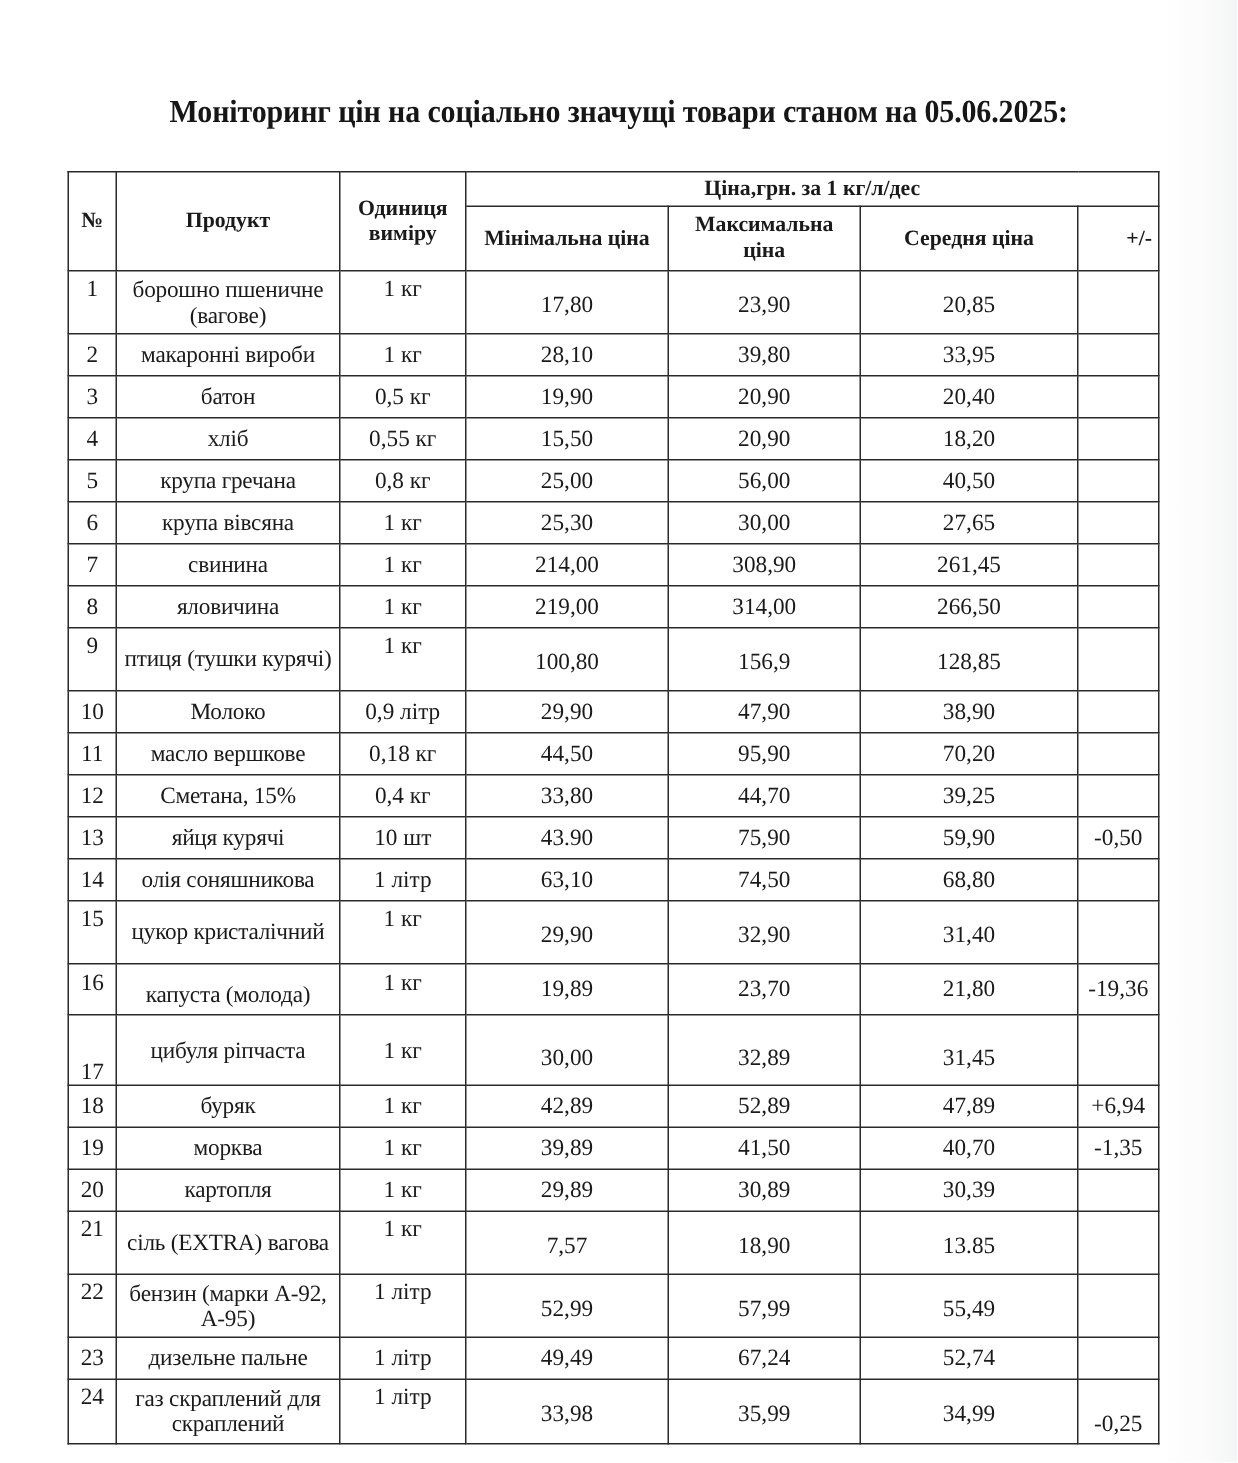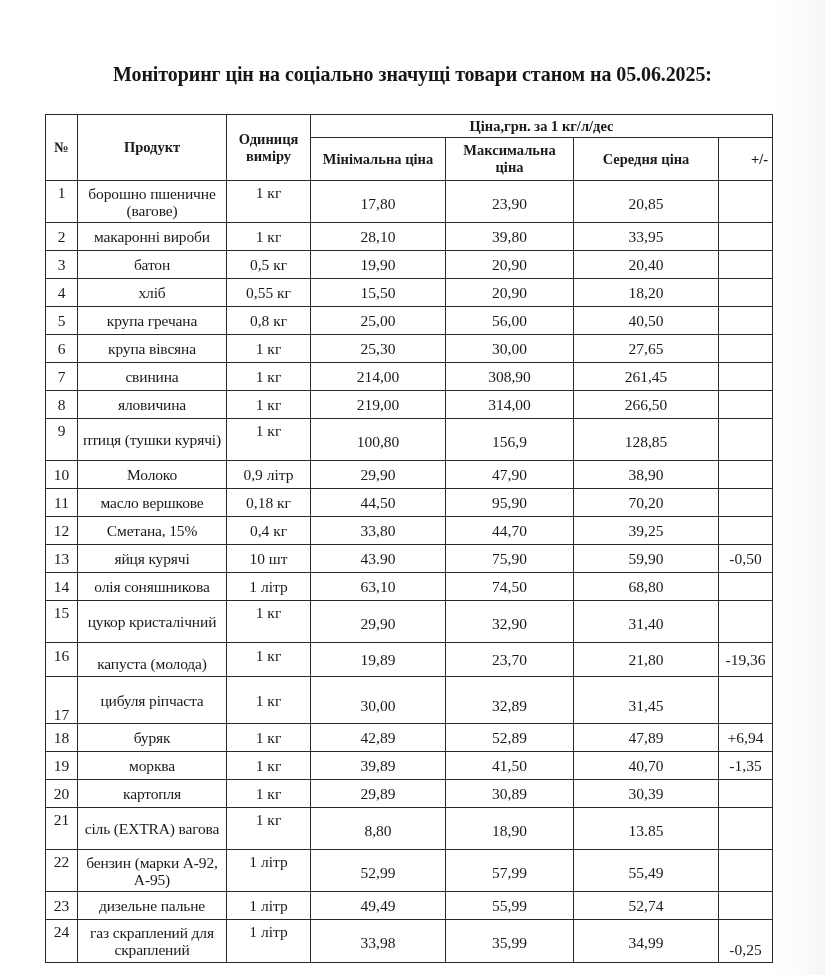--- a/index.html
+++ b/index.html
@@ -330,40 +330,40 @@
       <td class="unit">1 кг</td>
       <td class="val">29,89</td>
       <td class="val">30,89</td>
       <td class="val">30,39</td>
       <td class="delta"></td>
     </tr>
     <tr class="r2">
       <td class="no">21</td>
       <td class="prod">сіль (EXTRA) вагова</td>
       <td class="unit">1 кг</td>
-      <td class="val">8,80</td>
+      <td class="val">7,57</td>
       <td class="val">18,90</td>
       <td class="val">13.85</td>
       <td class="delta"></td>
     </tr>
     <tr class="r2">
       <td class="no">22</td>
       <td class="prod">бензин (марки А-92, А-95)</td>
       <td class="unit">1 літр</td>
       <td class="val">52,99</td>
       <td class="val">57,99</td>
       <td class="val">55,49</td>
       <td class="delta"></td>
     </tr>
     <tr class="r">
       <td class="no">23</td>
       <td class="prod">дизельне пальне</td>
       <td class="unit">1 літр</td>
       <td class="val">49,49</td>
-      <td class="val">55,99</td>
+      <td class="val">67,24</td>
       <td class="val">52,74</td>
       <td class="delta"></td>
     </tr>
     <tr class="r2">
       <td class="no">24</td>
       <td class="prod">газ скраплений для скраплений</td>
       <td class="unit">1 літр</td>
       <td class="val">33,98</td>
       <td class="val">35,99</td>
       <td class="val">34,99</td>

